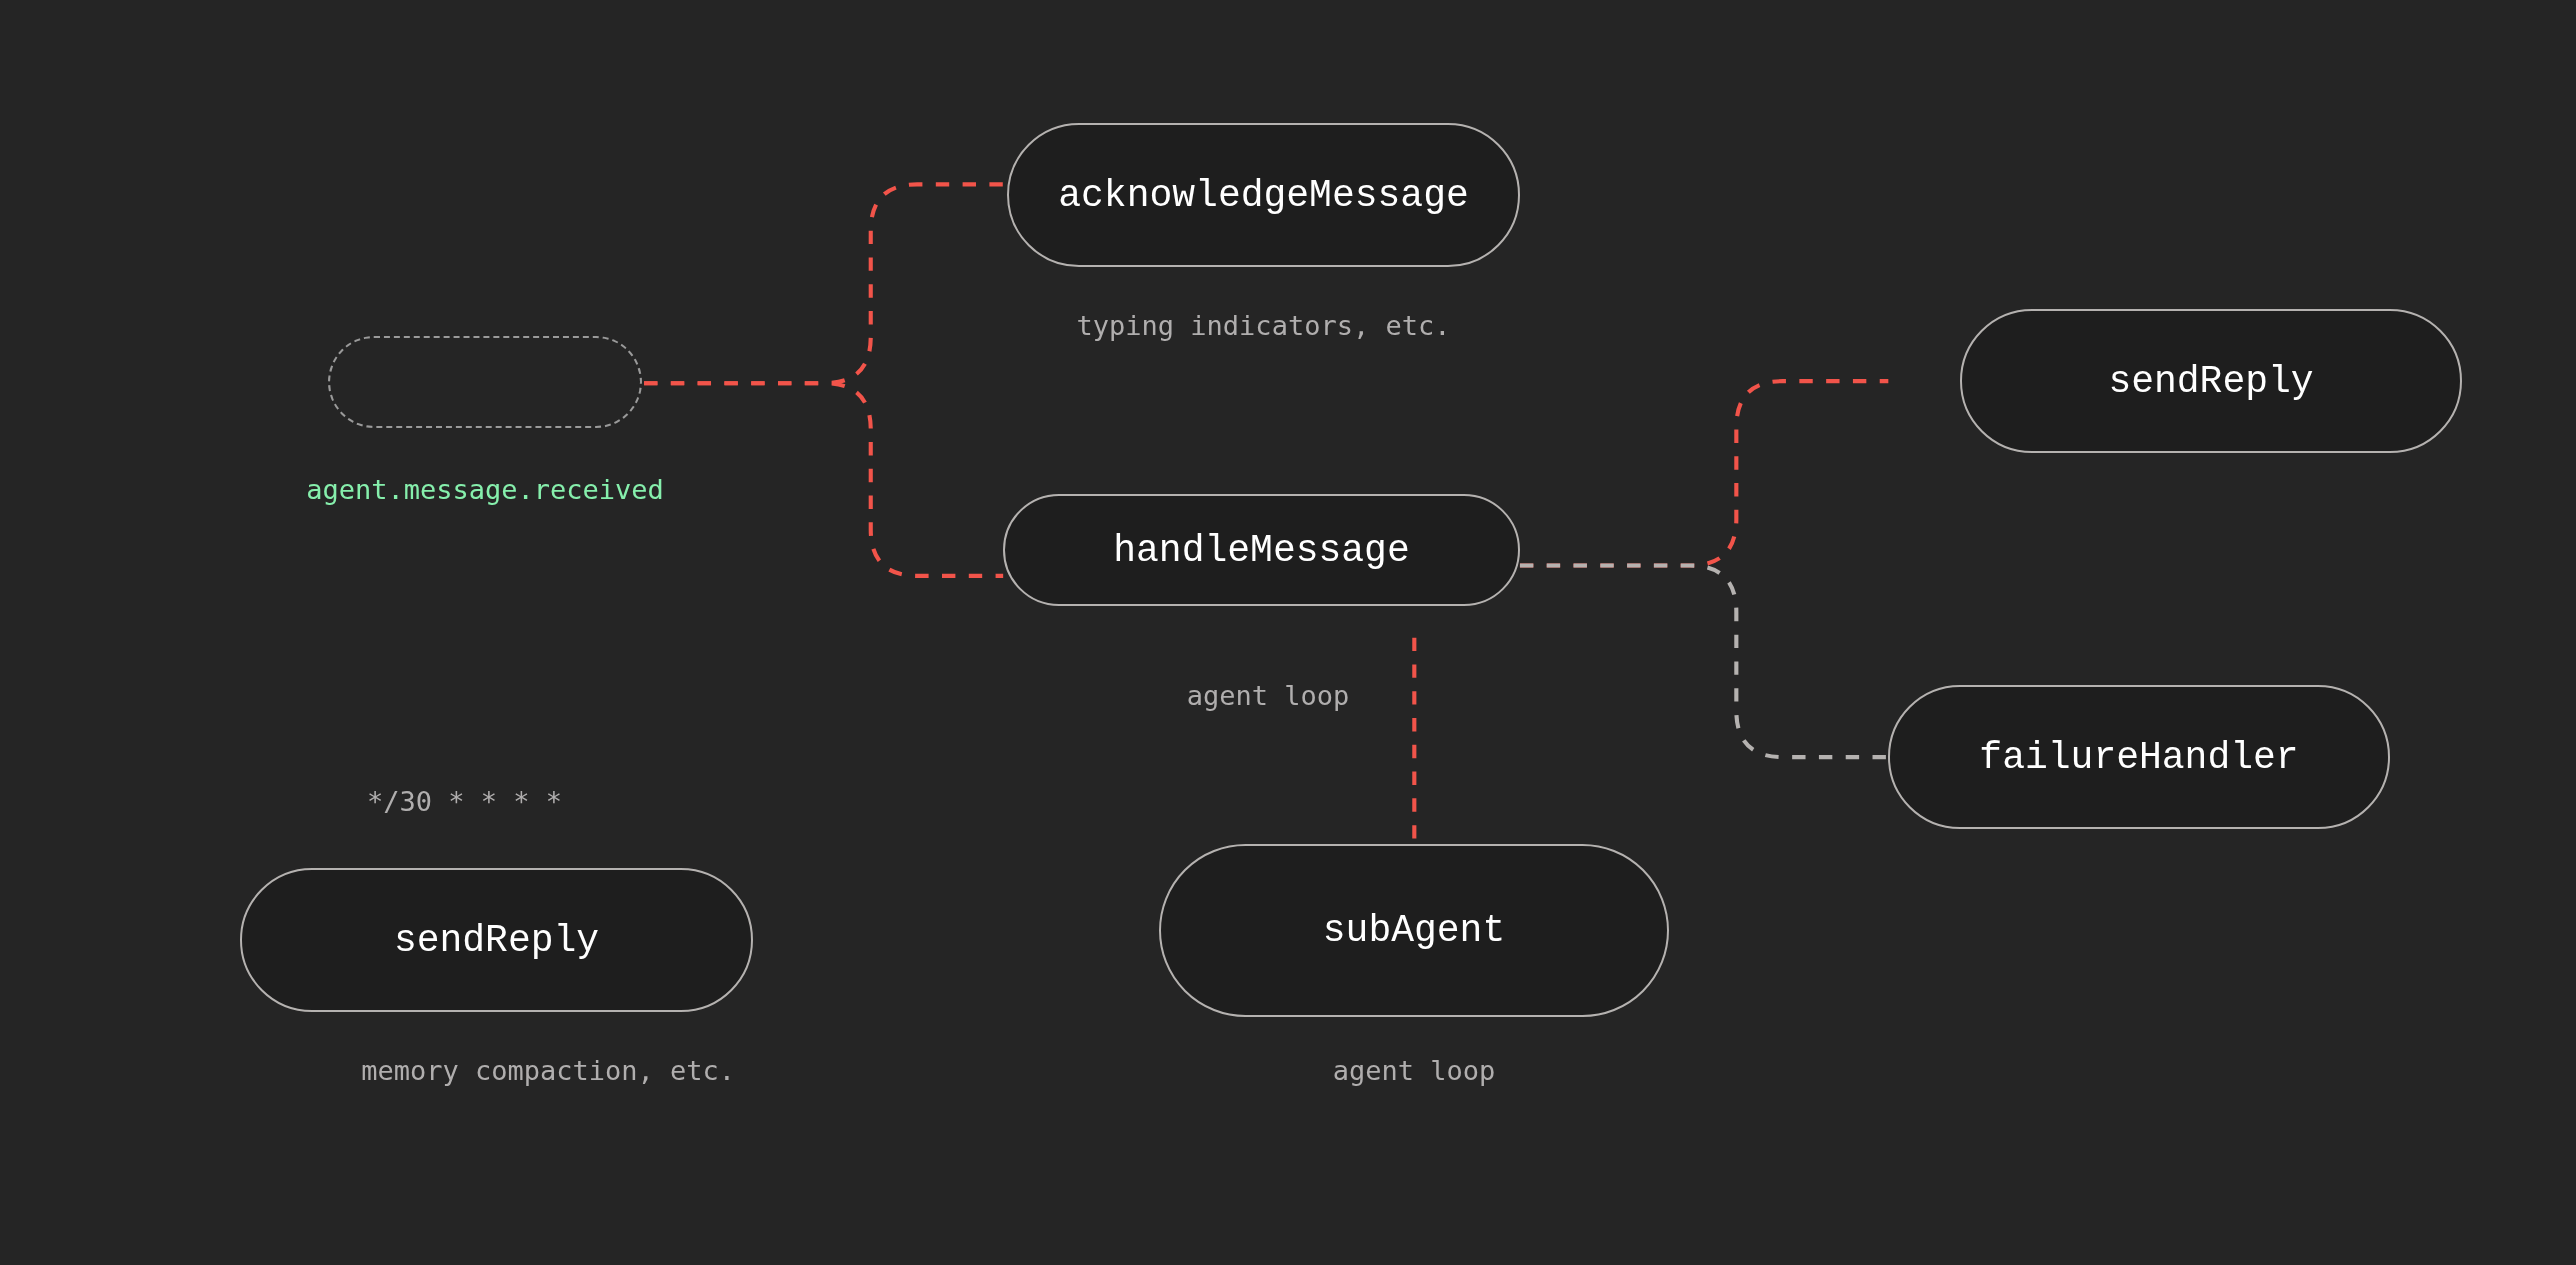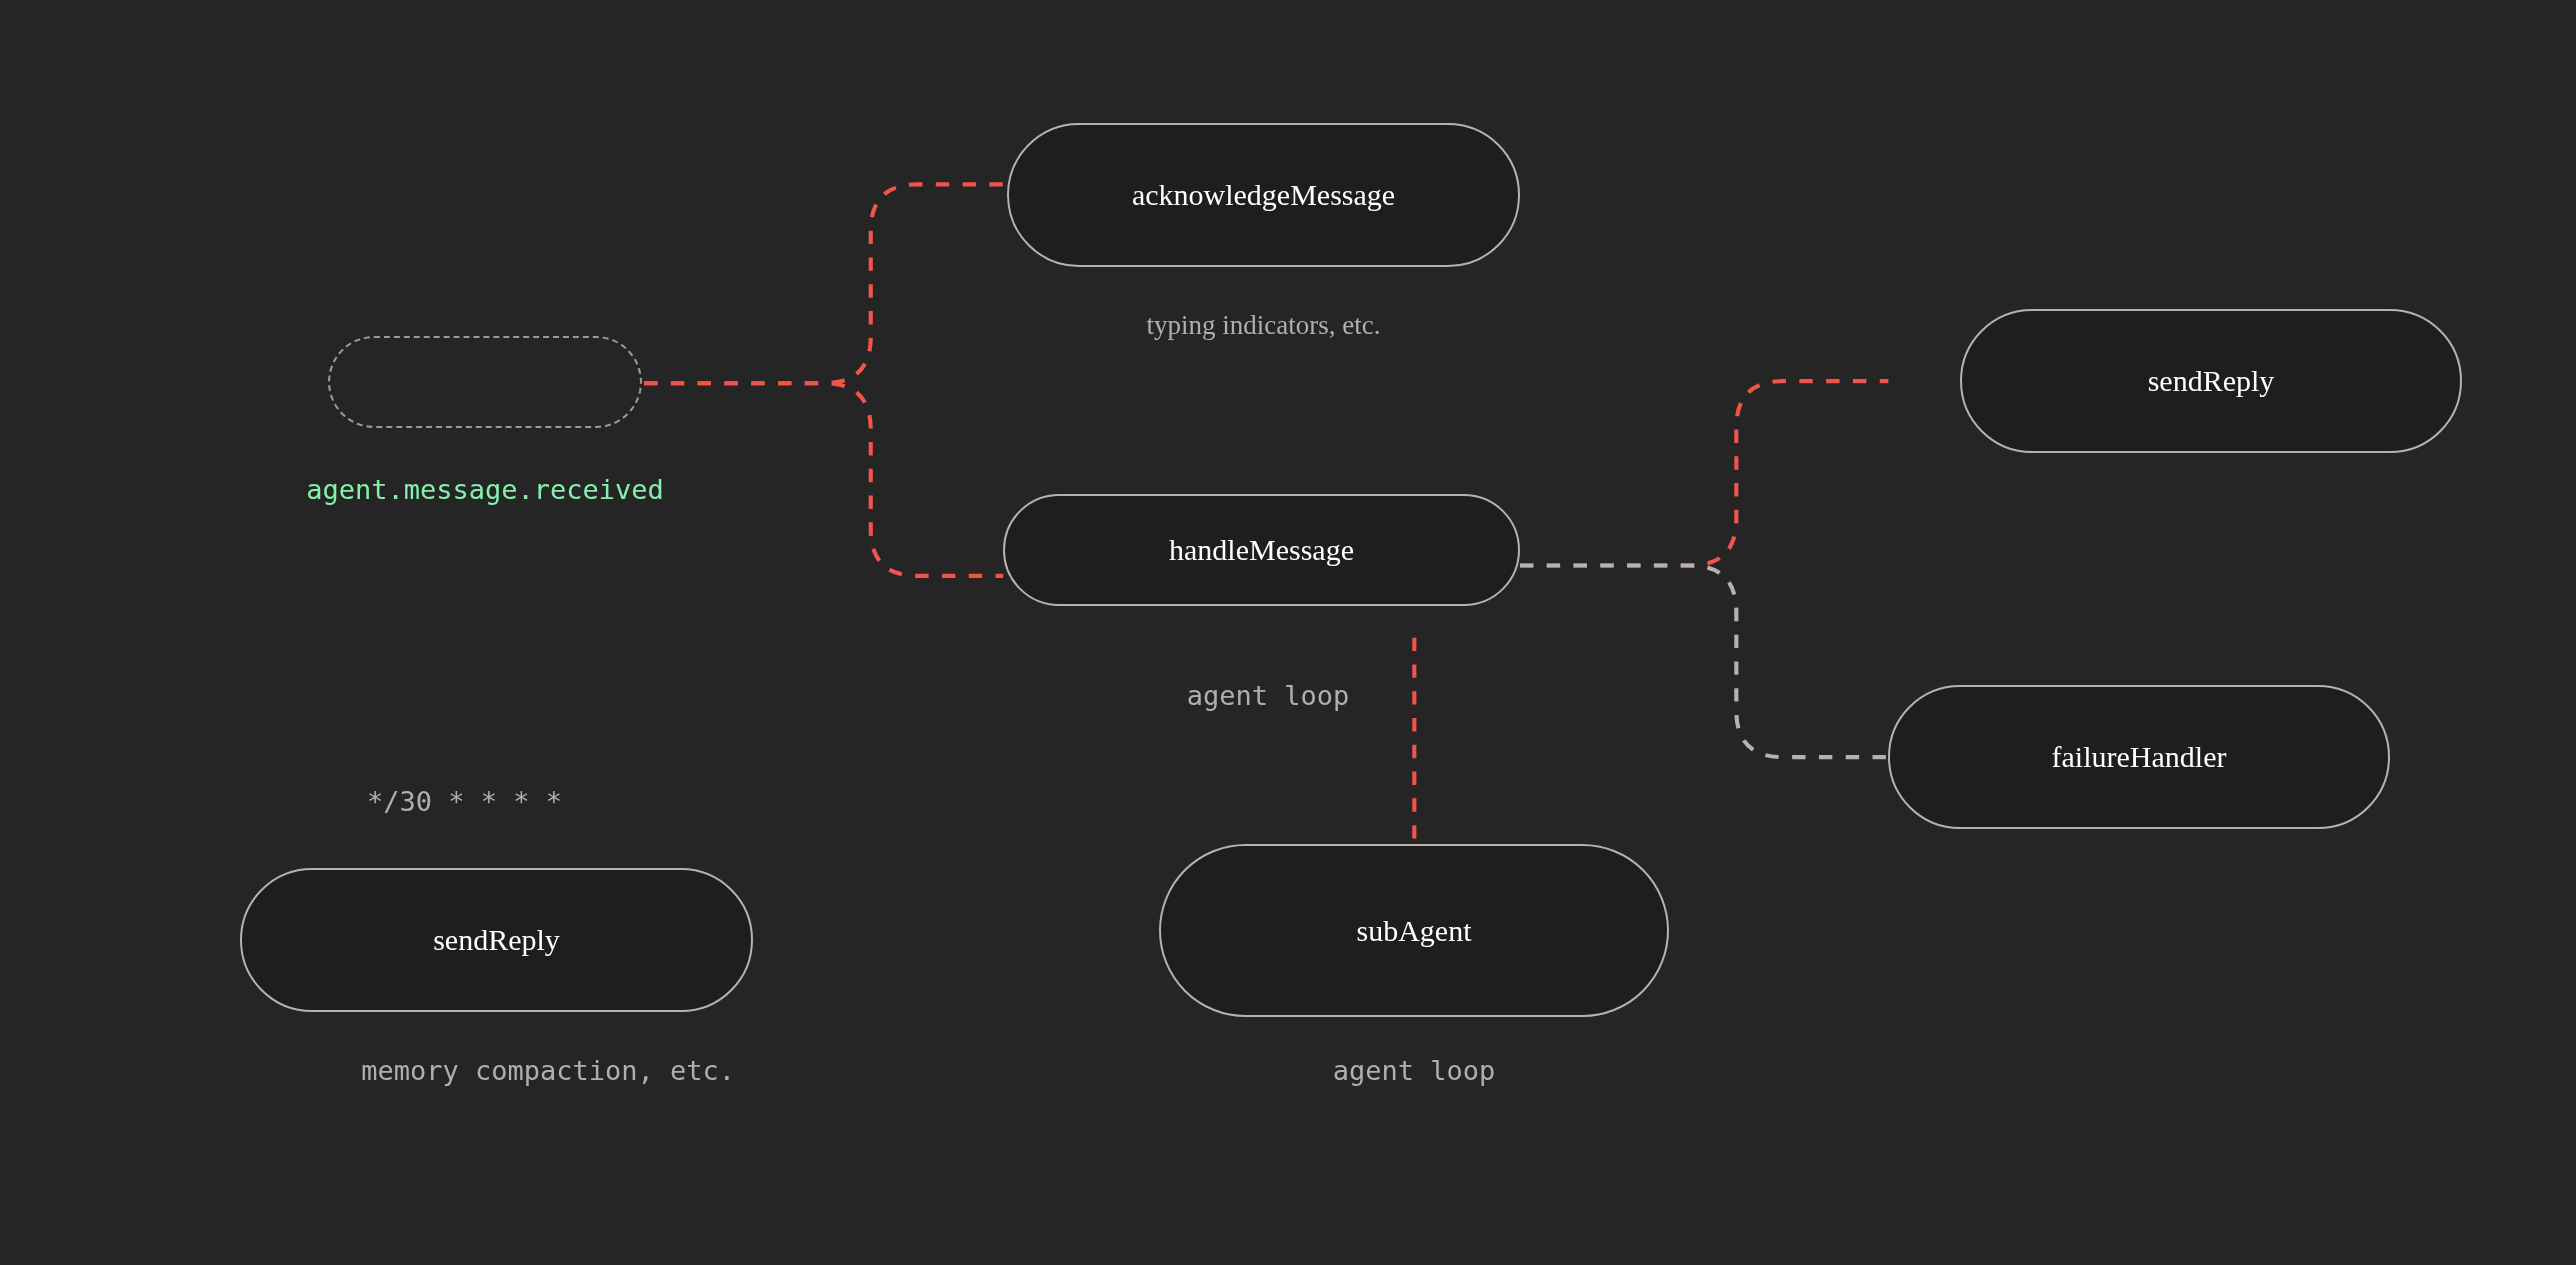--- a/index.html
+++ b/index.html
@@ -29,22 +29,22 @@
   .node {
     position: absolute;
     box-sizing: border-box;
     display: flex;
     align-items: center;
     justify-content: center;
     background: #1e1e1e;
     border: 2.6px solid #b5b2b0;
     border-radius: 515px;
     color: #ffffff;
-    font-family: Liberation Serif, serif;
-    font-size: 30px;
+    font-family: Liberation Mono, monospace;
+    font-size: 38px;
     letter-spacing: 0px;
     white-space: nowrap;
     z-index: 2;
   }
   .node.trigger {
     background: transparent;
     border: 2.6px dashed #9a9a9a;
     border-radius: 515px;
   }
   .caption {
@@ -105,21 +105,21 @@
   <div class="node" style="left:240px; top:868px; width:513px; height:144px;">
     <span>sendReply</span>
   </div>
 
   <div class="node" style="left:1159px; top:844px; width:510px; height:173px;">
     <span>subAgent</span>
   </div>
 
   <div class="caption primary" style="left:272px; top:474px; width:426px; text-align:center;">agent.message.received</div>
 
-  <div class="caption sub" style="left:1029px; top:310px; width:469px; text-align:center;font-family:Liberation Serif, serif;">typing indicators, etc.</div>
+  <div class="caption sub" style="left:1029px; top:310px; width:469px; text-align:center;">typing indicators, etc.</div>
 
   <div class="caption sub" style="left:1165px; top:680px; width:206px; text-align:center;">agent loop</div>
 
   <div class="caption cron" style="left:367px; top:786px; width:258px; text-align:left;">*/30 * * * *</div>
 
   <div class="caption sub" style="left:256px; top:1055px; width:479px; text-align:right;">memory compaction, etc.</div>
 
   <div class="caption sub" style="left:1311px; top:1055px; width:206px; text-align:center;">agent loop</div>
 
 </div>

